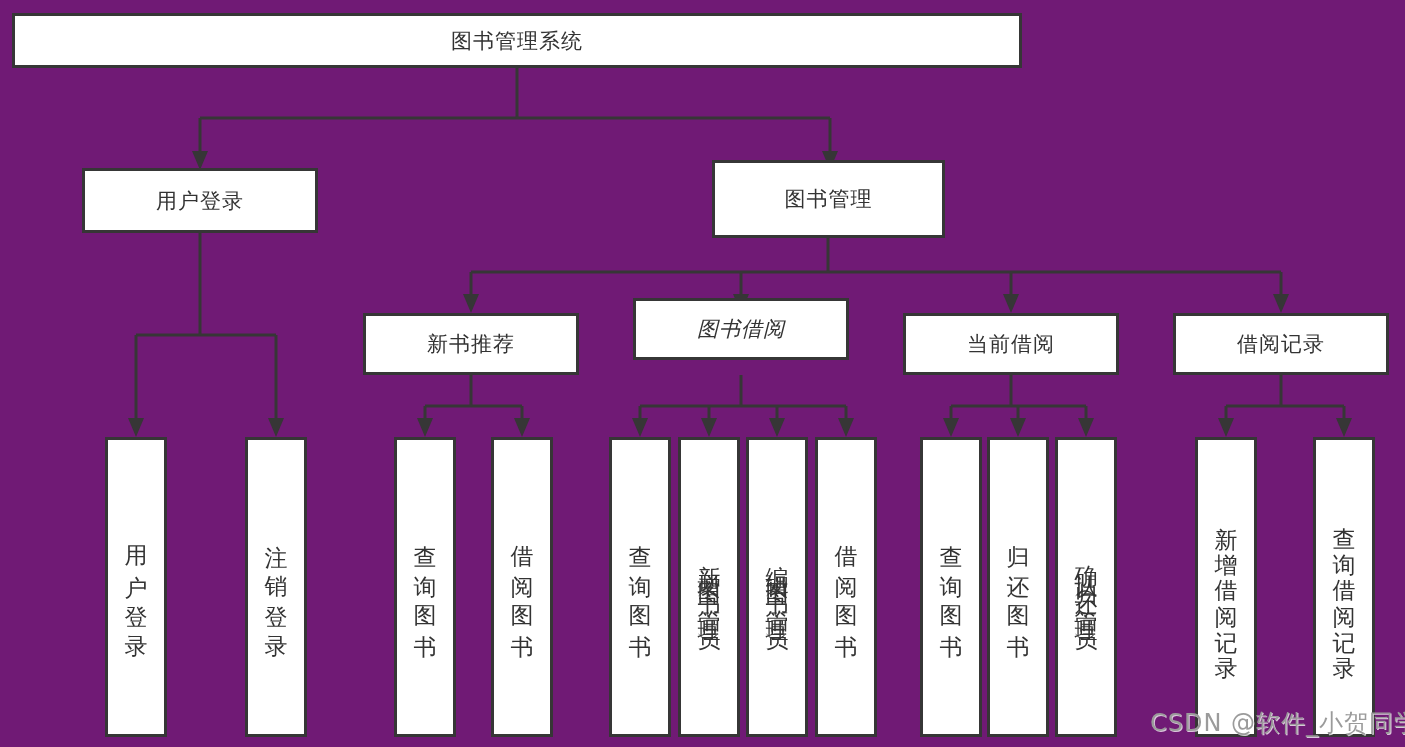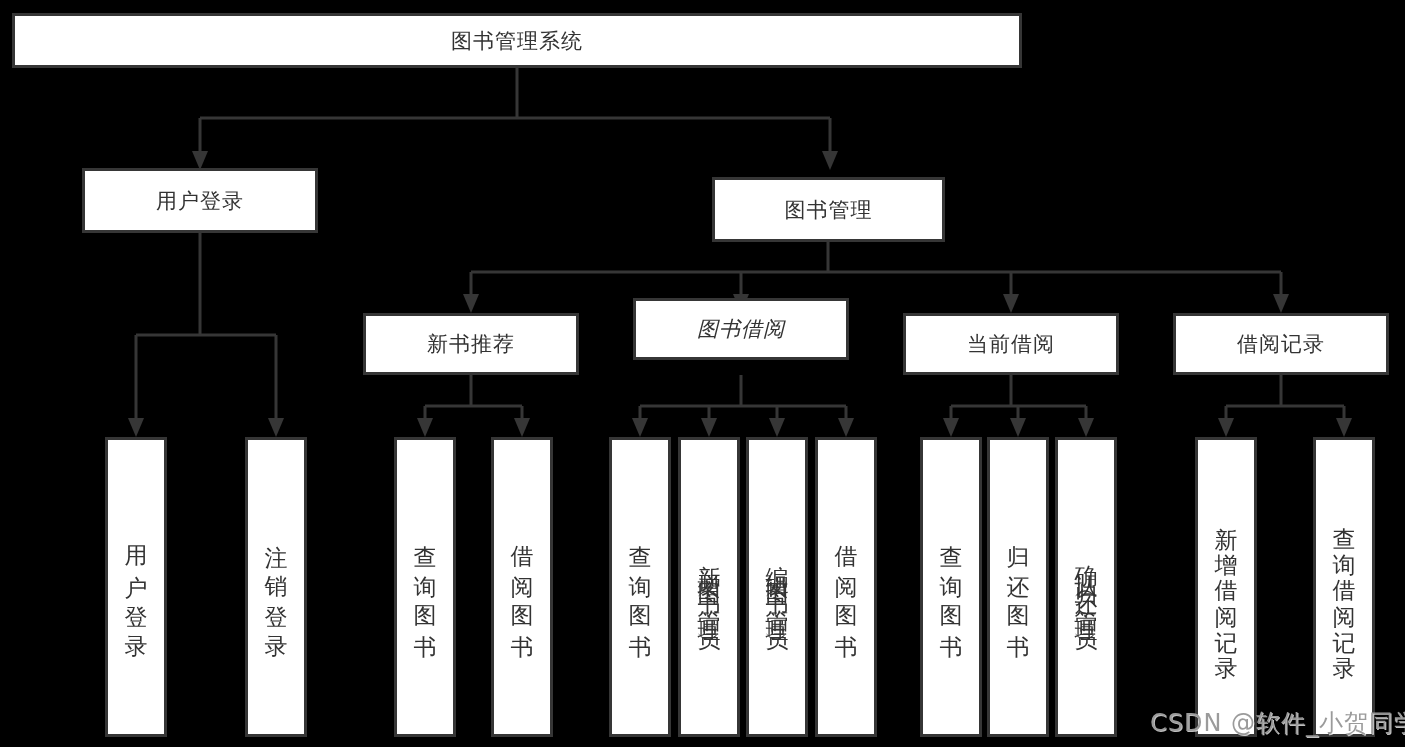--- a/index.html
+++ b/index.html
@@ -5,21 +5,21 @@
   html, body {
     margin: 0;
     padding: 0;
     background: #ffffff;
     font-family: "DejaVu Sans", "Liberation Sans", sans-serif;
   }
   .canvas {
     position: relative;
     width: 1405px;
     height: 747px;
-    background: #000000;
+    background: #701a75;
     overflow: hidden;
   }
   .connectors {
     position: absolute;
     left: 0;
     top: 0;
     pointer-events: none;
   }
   .box {
     position: absolute;
@@ -101,21 +101,21 @@
     </g>
   </svg>
 
   <div class="box" style="left:12px; top:13px; width:1010px; height:55px;">
     <span class="hlabel">图书管理系统</span>
   </div>
 
   <div class="box" style="left:82px; top:168px; width:236px; height:65px;">
     <span class="hlabel">用户登录</span>
   </div>
-  <div class="box" style="left:712px; top:177px; width:233px; height:65px;">
+  <div class="box" style="left:712px; top:160px; width:233px; height:78px;">
     <span class="hlabel">图书管理</span>
   </div>
 
   <div class="box" style="left:363px; top:313px; width:216px; height:62px;align-items:center;">
     <span class="hlabel">新书推荐</span>
   </div>
   <div class="box" style="left:633px; top:298px; width:216px; height:62px;font-style:italic;">
     <span class="hlabel">图书借阅</span>
   </div>
   <div class="box" style="left:903px; top:313px; width:216px; height:62px;">

